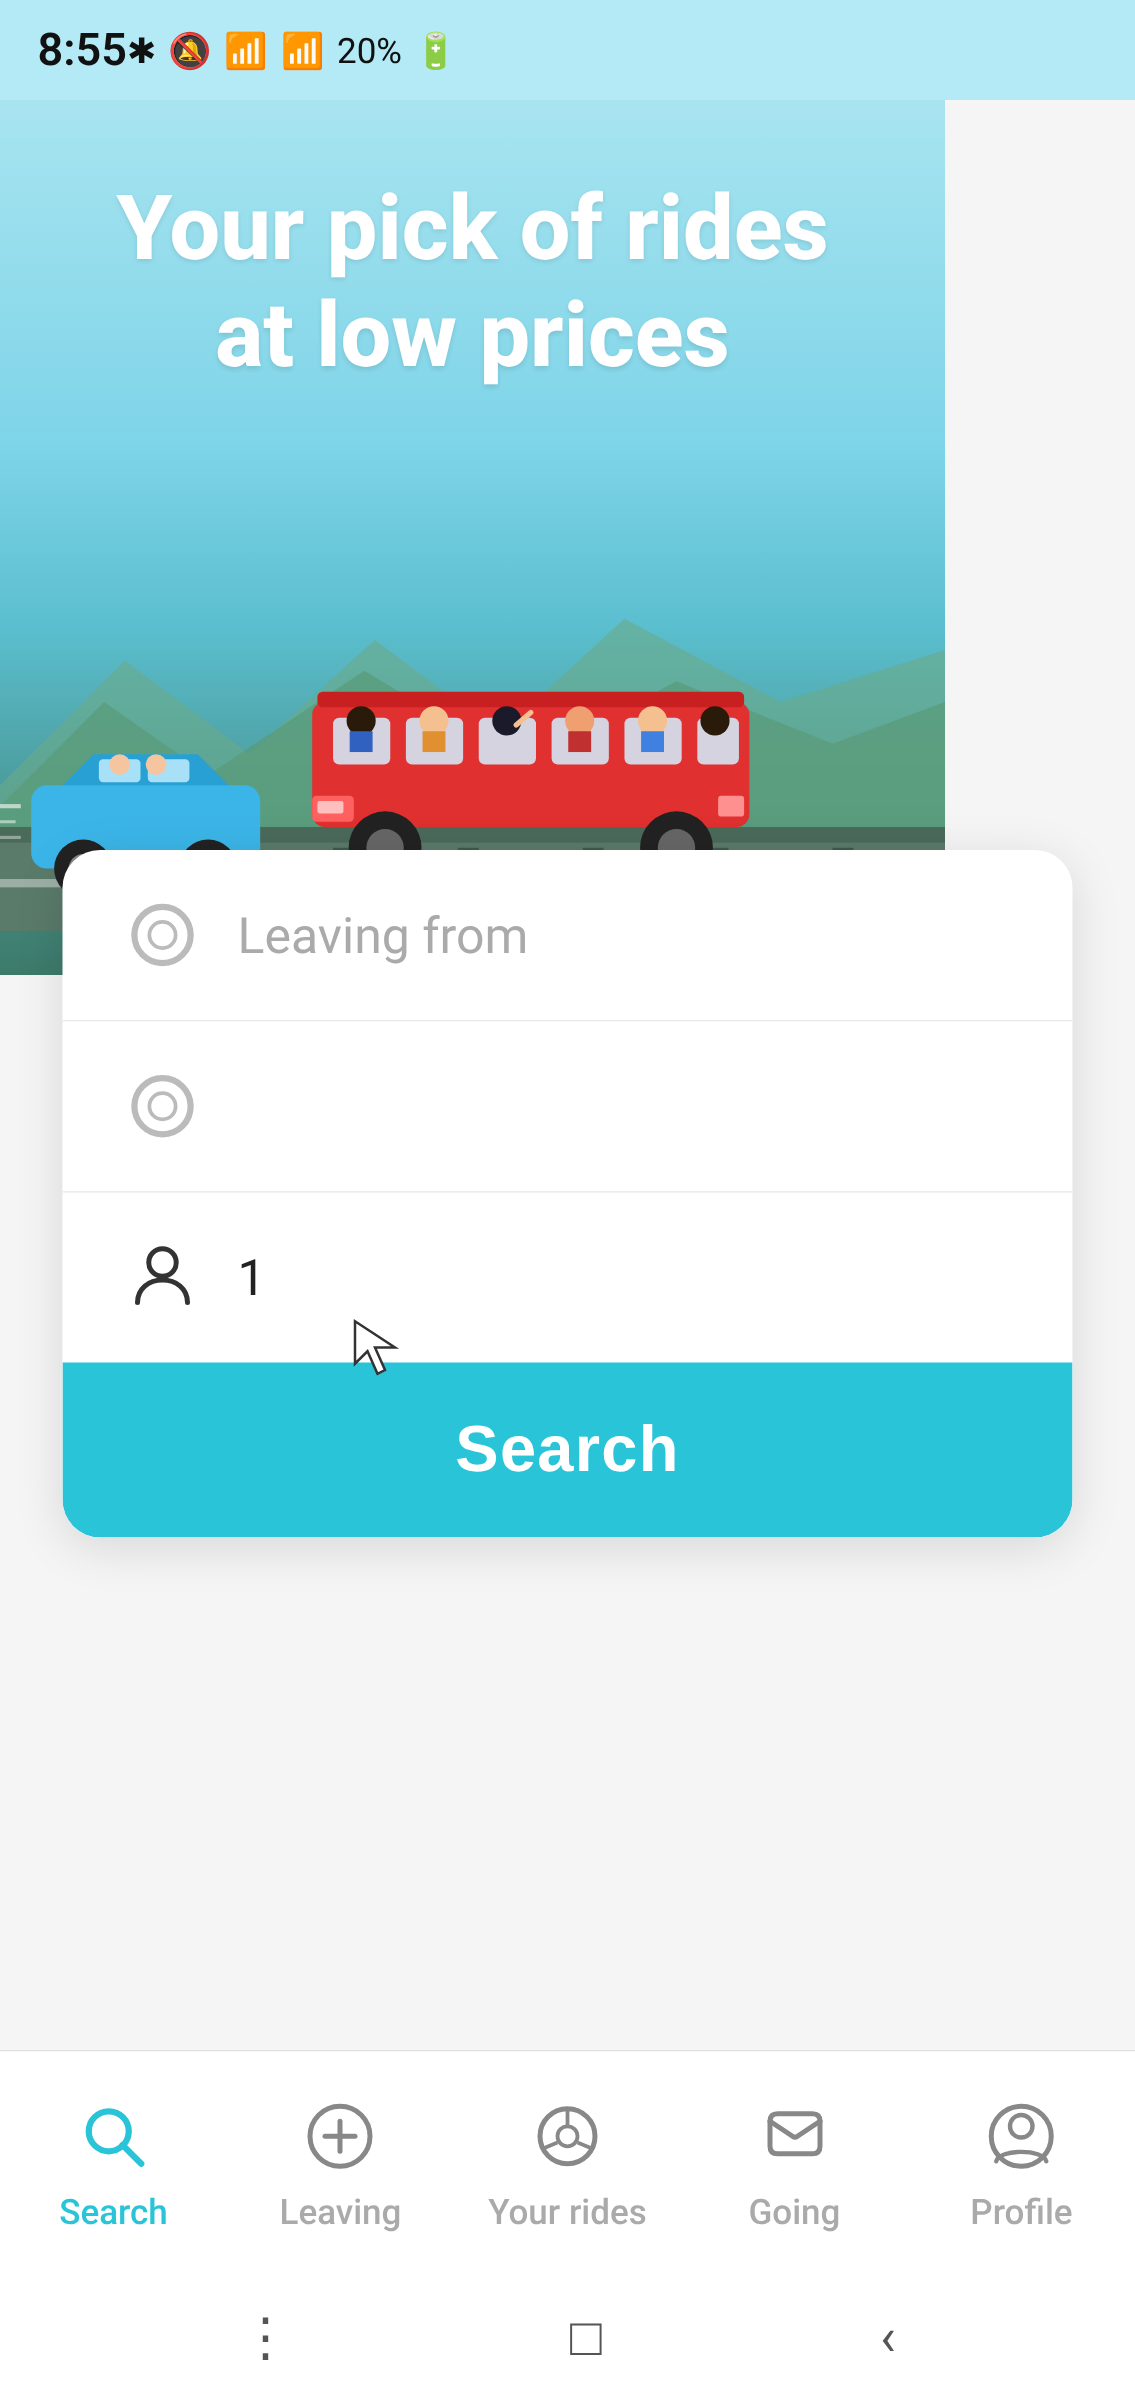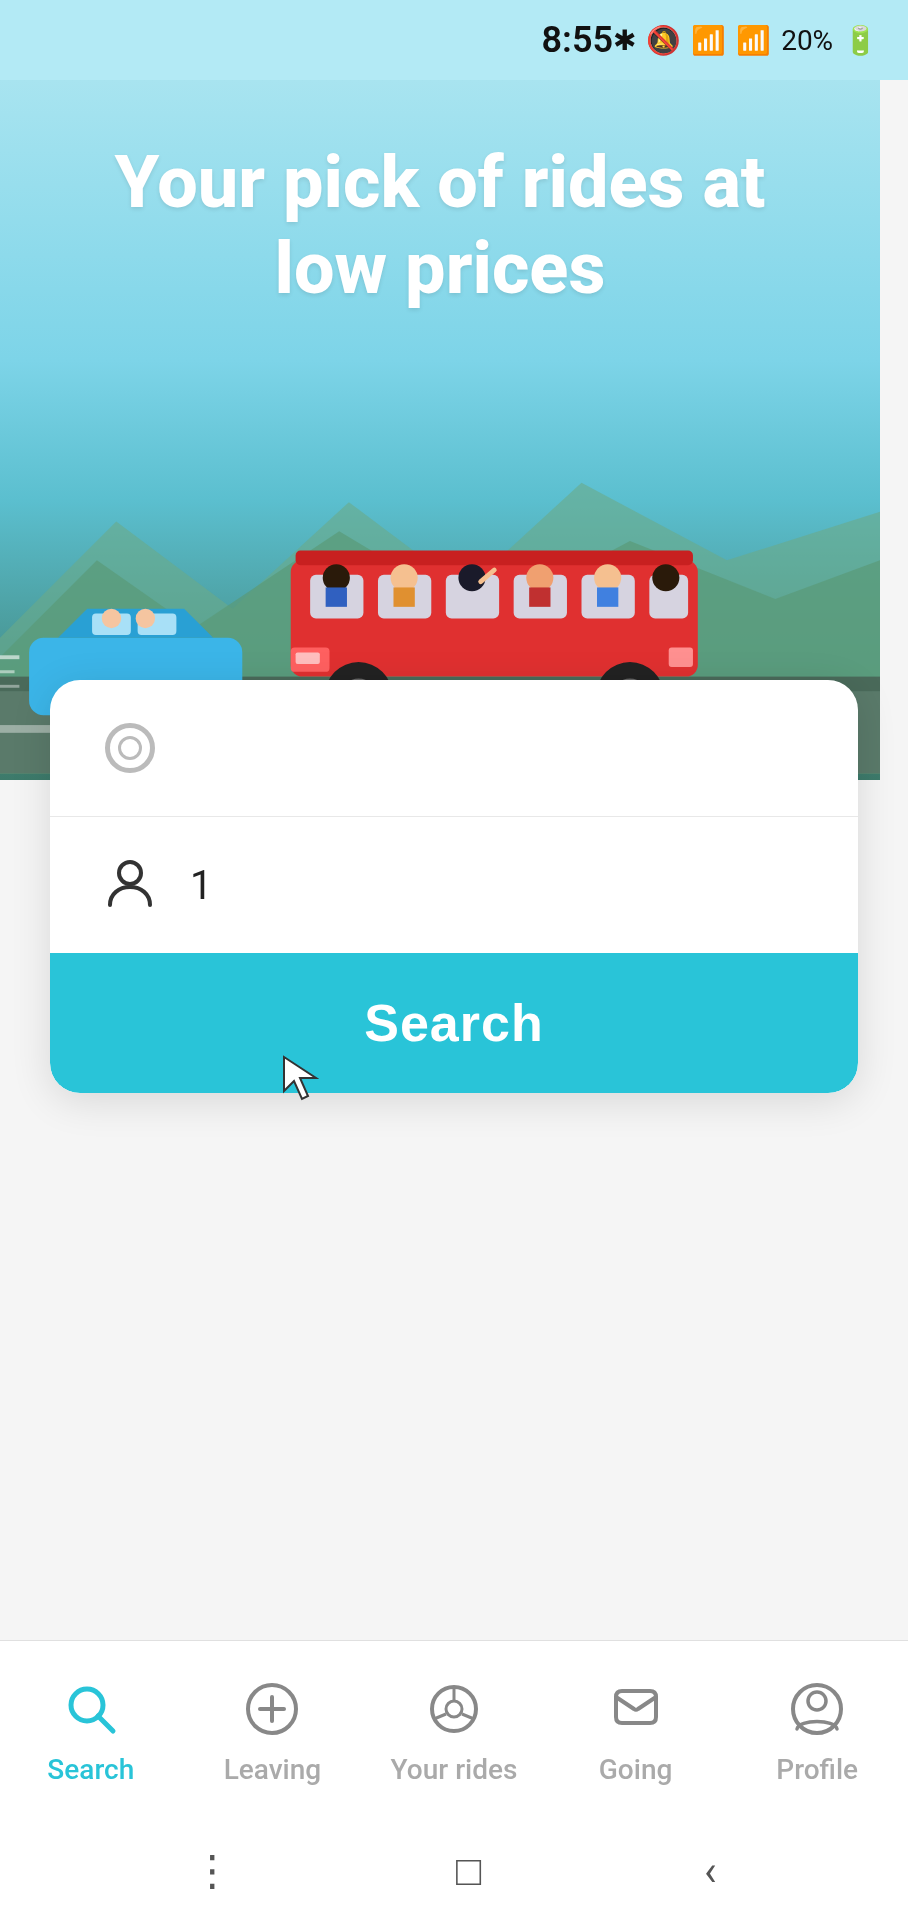--- a/index.html
+++ b/index.html
@@ -17,21 +17,21 @@
       overflow: hidden;
       position: relative;
     }
 
     
     .status-bar {
       height: 80px;
       background: #b3eaf5;
       display: flex;
       align-items: center;
-      justify-content: flex-end;
+      justify-content: flex-start;
       padding: 0 30px;
       position: relative;
       z-index: 10;
     }
 
     .status-time {
       font-size: 36px;
       font-weight: 600;
       color: #111;
     }
@@ -39,21 +39,21 @@
     .status-icons {
       display: flex;
       align-items: center;
       gap: 10px;
       font-size: 28px;
       color: #111;
     }
 
     
     .hero {
-      width: 880px;
+      width: 756px;
       height: 700px;
       background: linear-gradient(180deg, #a8e4f0 0%, #7dd4e8 40%, #5bbfcf 60%, #4a9a99 80%, #3d7a6a 100%);
       position: relative;
       overflow: hidden;
       display: flex;
       flex-direction: column;
       align-items: center;
     }
 
     .hero-title {
@@ -372,20 +372,26 @@
       <rect x="0" y="90" width="40" height="25" rx="4" fill="#ff6060"></rect>
       <rect x="5" y="95" width="25" height="12" rx="2" fill="white" opacity="0.6"></rect>
 
       <rect x="390" y="90" width="25" height="20" rx="3" fill="#ff9090"></rect>
     </g>
   </svg>
 </div>
 
 <div class="search-card">
 
+  <div class="form-row">
+    <div class="form-icon">
+      <div class="radio-icon"></div>
+    </div>
+    <span class="form-label">Leaving from</span>
+  </div>
 
   <div class="form-row">
     <div class="form-icon">
       <div class="radio-icon"></div>
     </div>
   </div>
 
 
   <div class="form-row">
     <div class="form-icon">

